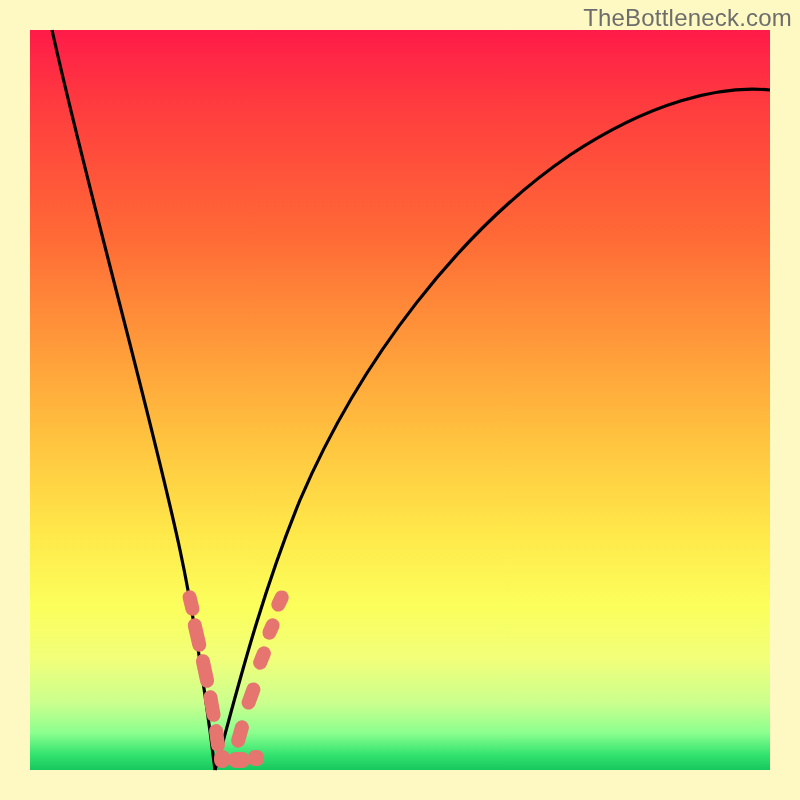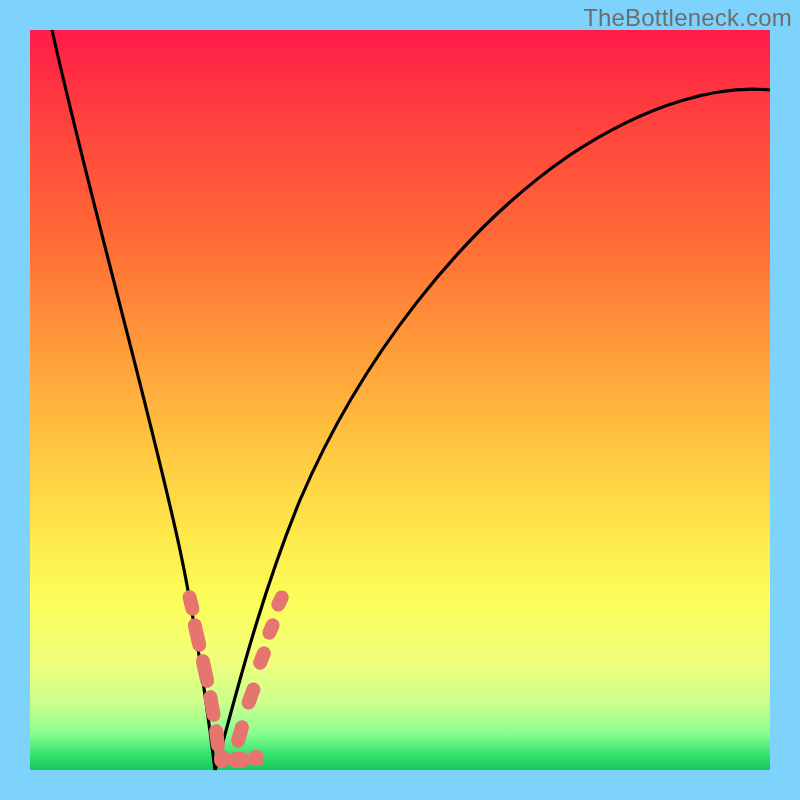--- a/index.html
+++ b/index.html
@@ -7,21 +7,21 @@
     padding: 0;
     width: 800px;
     height: 800px;
     overflow: hidden;
     background: #000;
     font-family: Arial, Helvetica, sans-serif;
   }
   .frame {
     position: absolute;
     inset: 0;
-    background: #7dd3fc;
+    background: #fef9c3;
     text-align: center;
   }
   .plot-area {
     position: absolute;
     left: 30px;
     top: 30px;
     width: 740px;
     height: 740px;
     background: linear-gradient(
       to bottom,

